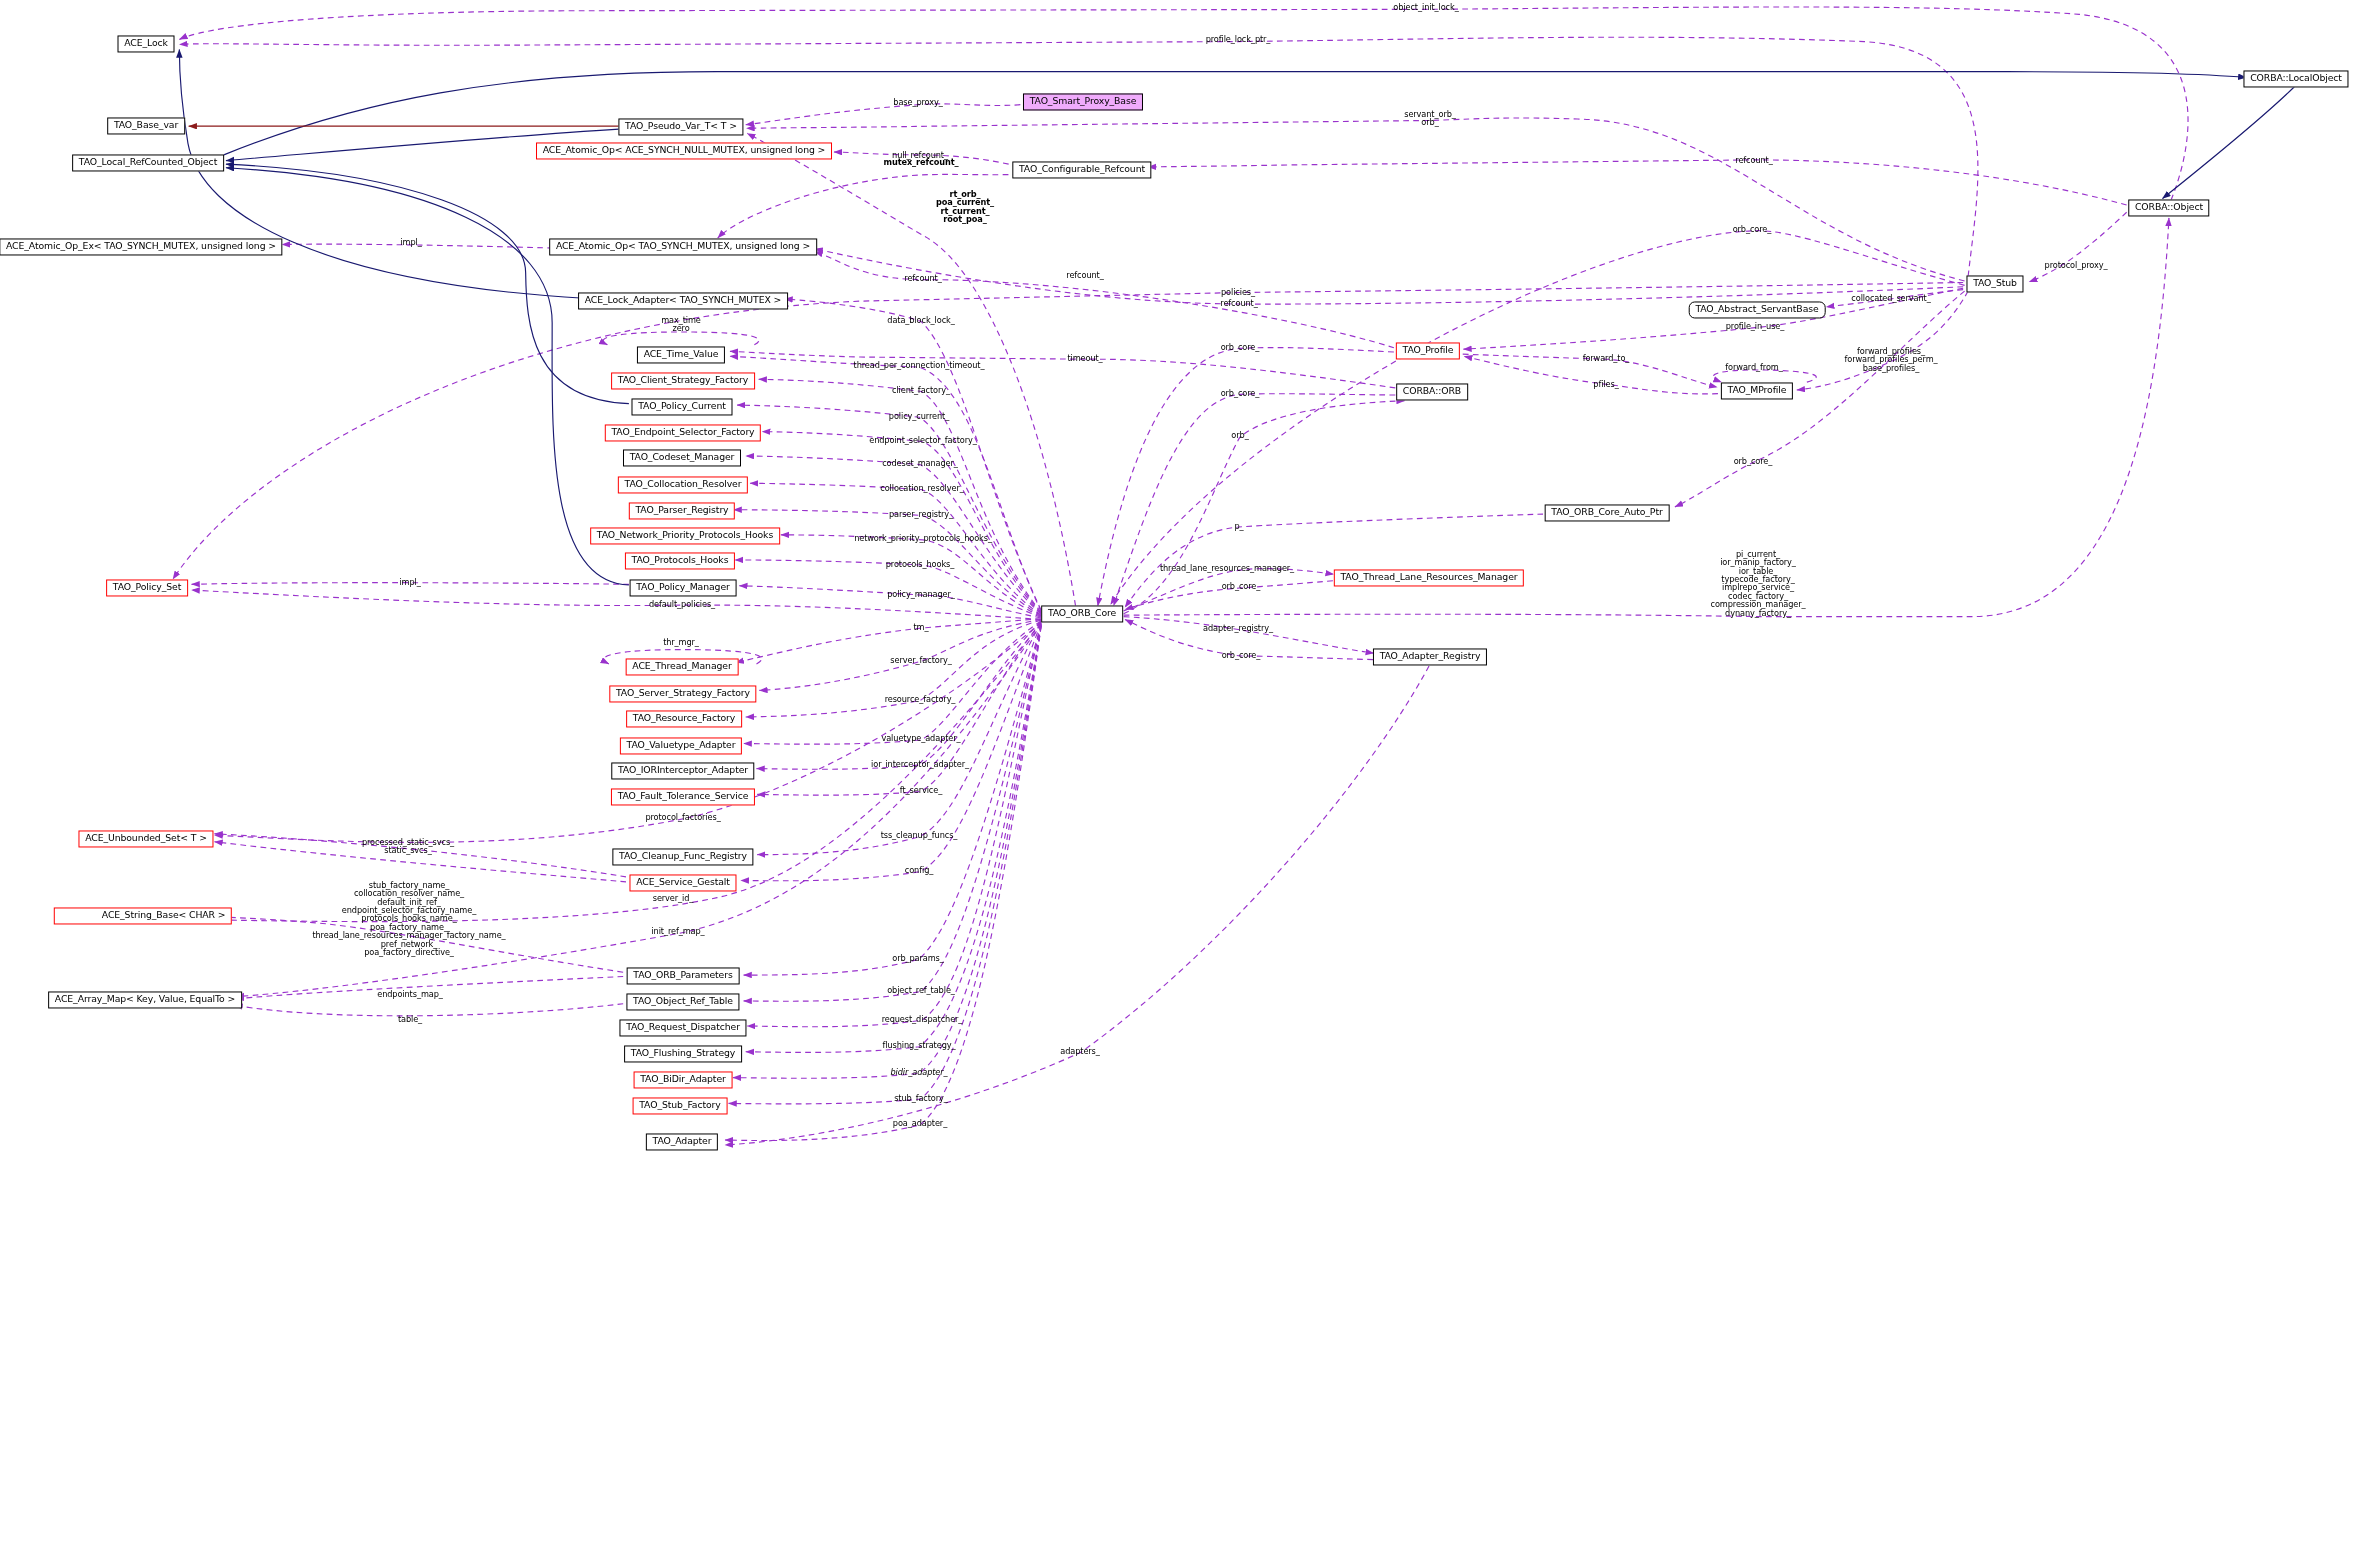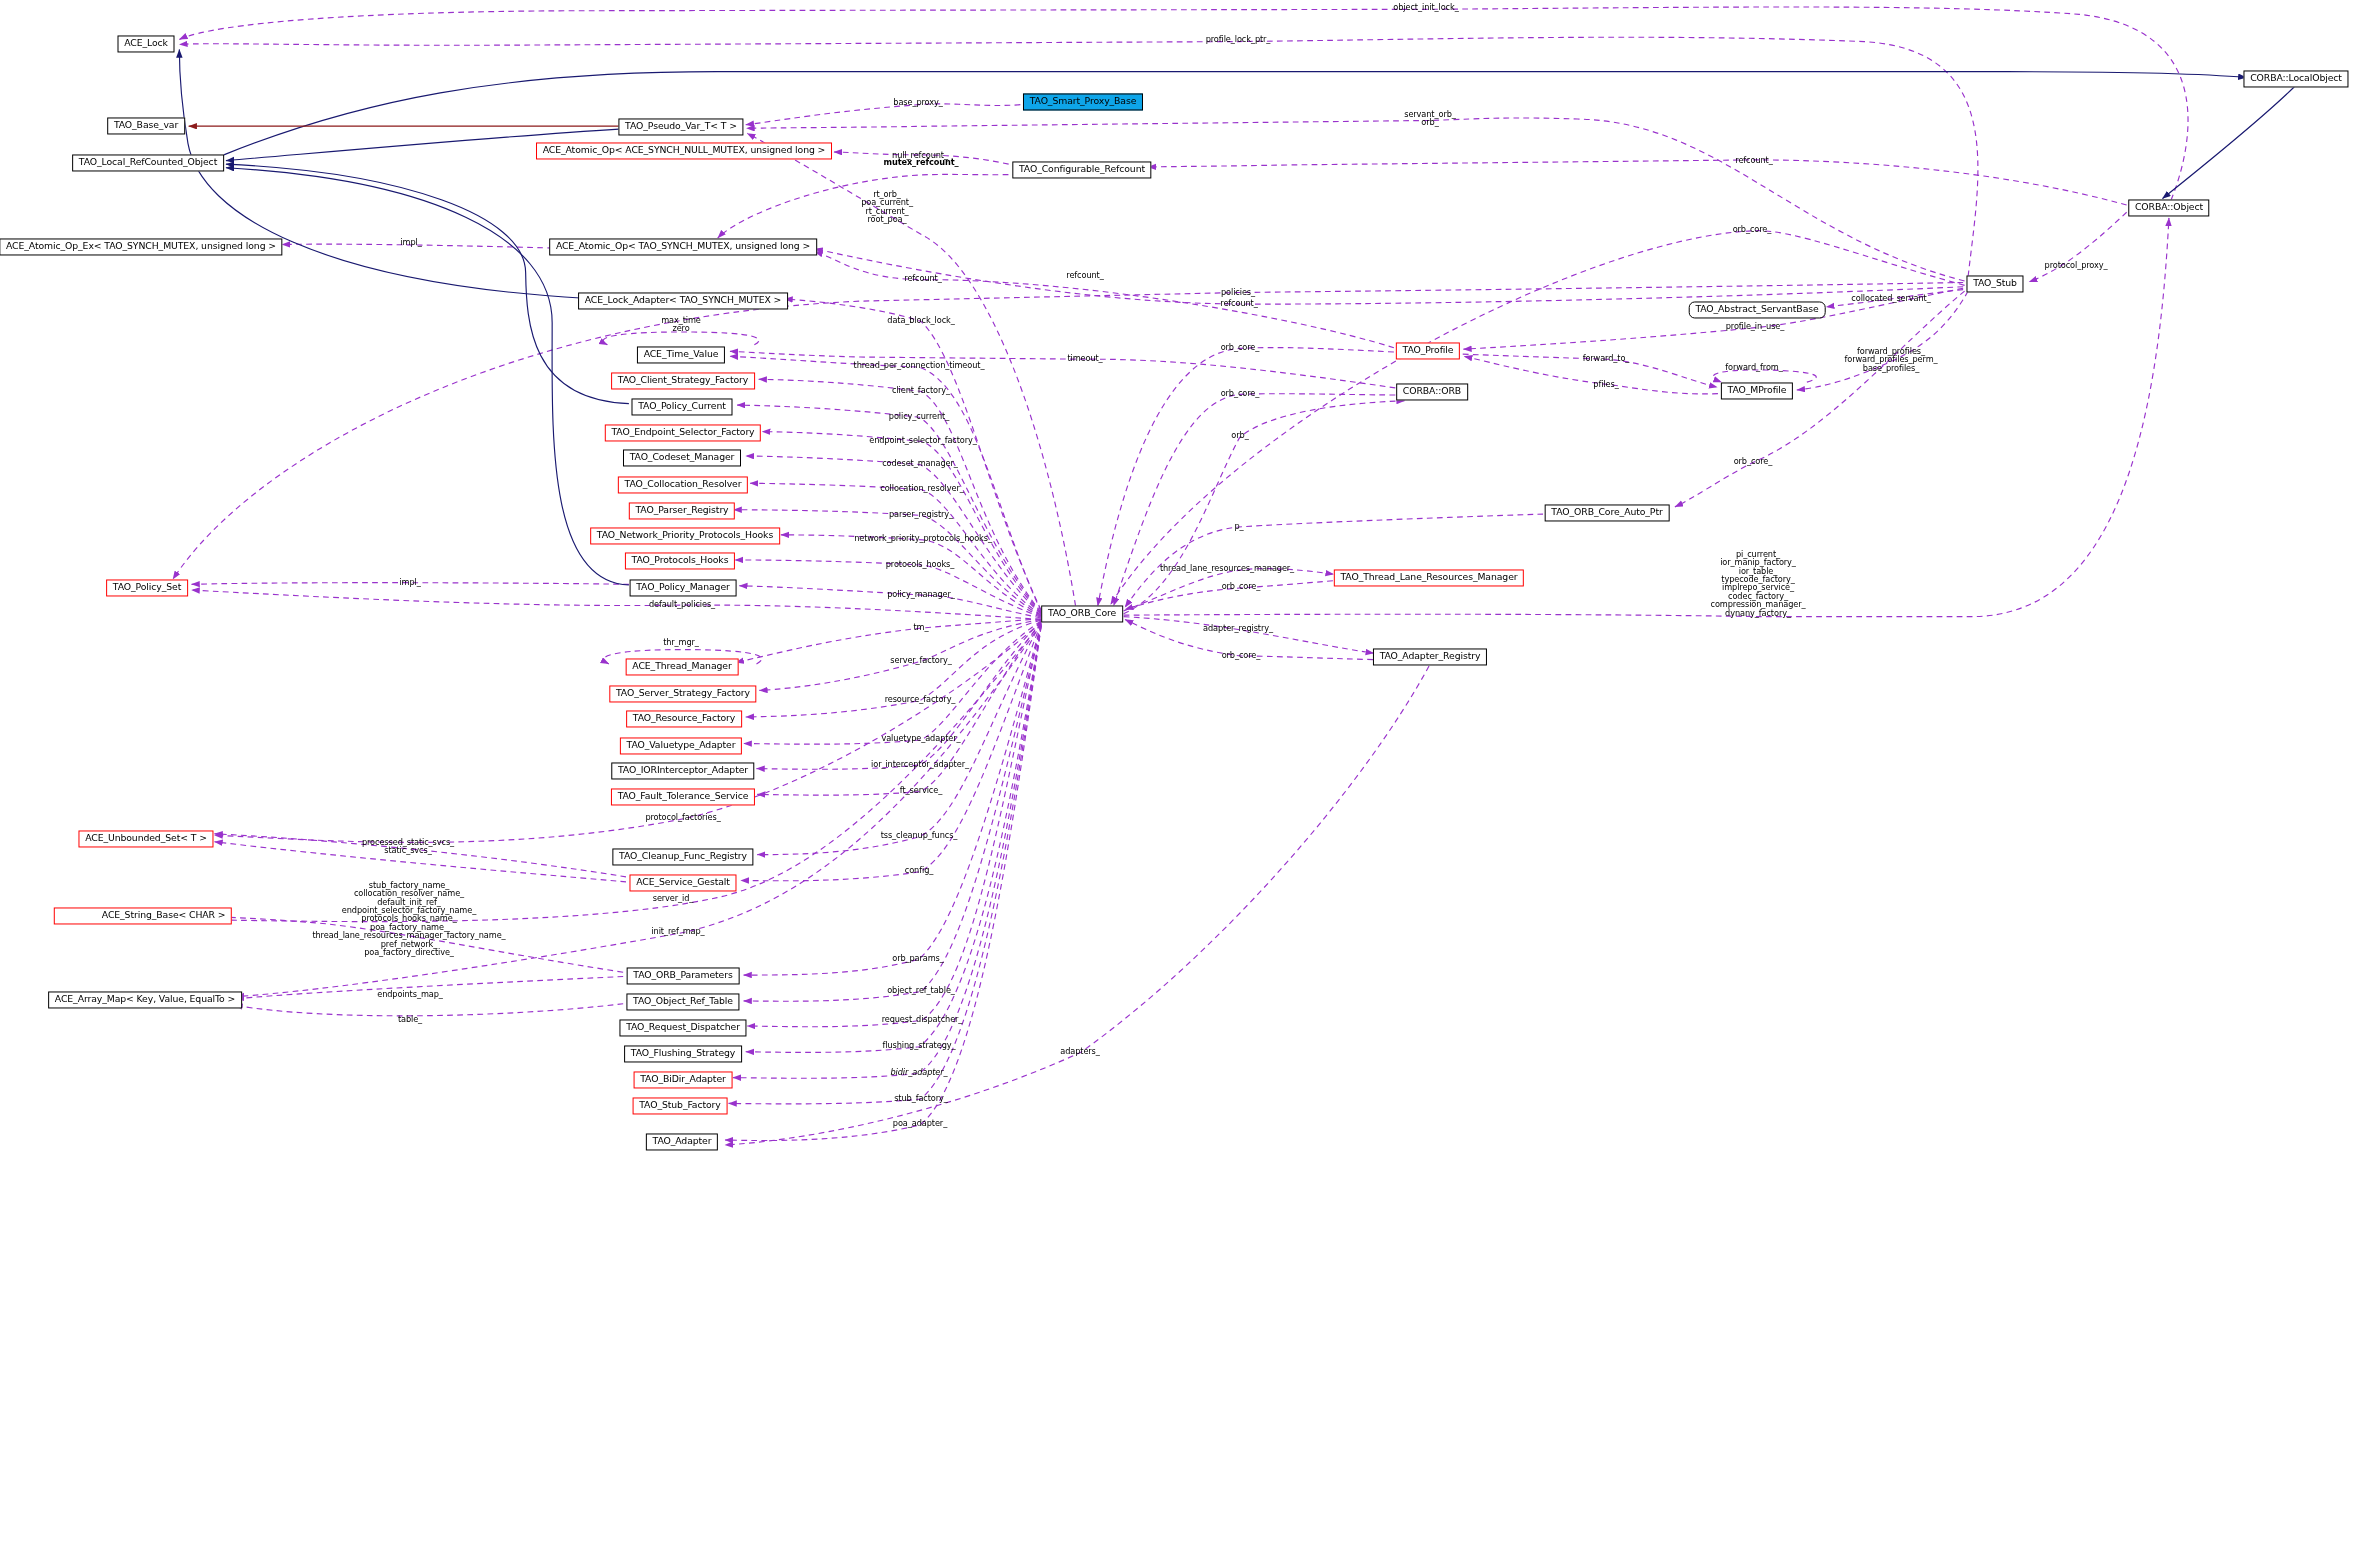--- a/index.html
+++ b/index.html
@@ -5,21 +5,21 @@
   html,body{margin:0;padding:0;background:#ffffff;}
   body{width:2354px;height:1568px;font-family:"DejaVu Sans","Liberation Sans",sans-serif;}
   .canvas{position:relative;width:2354px;height:1568px;overflow:hidden;background:#fff;}
   svg.edges{position:absolute;left:0;top:0;width:2354px;height:1568px;}
   path.use{fill:none;stroke:#9932cc;stroke-width:1.6;stroke-dasharray:8 6;}
   path.inh{fill:none;stroke:#191970;stroke-width:1.6;}
   path.inh2{fill:none;stroke:#8b1a1a;stroke-width:1.8;}
   .node{position:absolute;transform:translate(-50%,-50%);background:#ffffff;border:1.1px solid #000;
         font-size:9.3px;letter-spacing:-0.1px;line-height:1.15;padding:2.2px 5.7px;white-space:nowrap;color:#000;}
   .node.r{border-color:#ff0000;}
-  .node.m{background:#0ea5e9;}
+  .node.m{background:#f0abfc;}
   .elabel{position:absolute;transform:translate(-50%,-50%);font-size:8.2px;letter-spacing:-0.1px;
           line-height:1.02;color:#000;white-space:pre-line;text-align:center;}
 </style>
 </head>
 <body>
 
 <div class="canvas">
   <svg class="edges" id="edge-layer" viewBox="0 0 3283 2187">
     <defs>
       <marker id="ap" markerWidth="13" markerHeight="10" refX="11.5" refY="4.5" orient="auto" markerUnits="userSpaceOnUse">
@@ -163,21 +163,21 @@
       <div class="node n" style="left: 1432px; top: 392px;">CORBA::ORB</div>
       <div class="node n" style="left: 1757px; top: 391px;">TAO_MProfile</div>
       <div class="node n" style="left: 1607px; top: 513px;">TAO_ORB_Core_Auto_Ptr</div>
     </div>
   <div id="label-layer">
       <div class="elabel" style="left: 411px; top: 242px;">impl_</div>
       <div class="elabel" style="left: 410px; top: 582px;">impl_</div>
       <div class="elabel" style="left: 918px; top: 102px;">base_proxy_</div>
       <div class="elabel" style="left: 920px; top: 155px;">null_refcount_</div>
       <div class="elabel" style="left: 921px; top: 162px; font-weight: bold;">mutex_refcount_</div>
-      <div class="elabel" style="left: 887px; top: 207px;">rt_orb_
+      <div class="elabel" style="left: 965px; top: 207px; font-weight: bold;">rt_orb_
 poa_current_
 rt_current_
 root_poa_</div>
       <div class="elabel" style="left: 923px; top: 278px;">refcount_</div>
       <div class="elabel" style="left: 1085px; top: 275px;">refcount_</div>
       <div class="elabel" style="left: 921px; top: 320px;">data_block_lock_</div>
       <div class="elabel" style="left: 681px; top: 324px;">max_time
 zero</div>
       <div class="elabel" style="left: 919px; top: 365px;">thread_per_connection_timeout_</div>
       <div class="elabel" style="left: 1085px; top: 358px;">timeout_</div>

